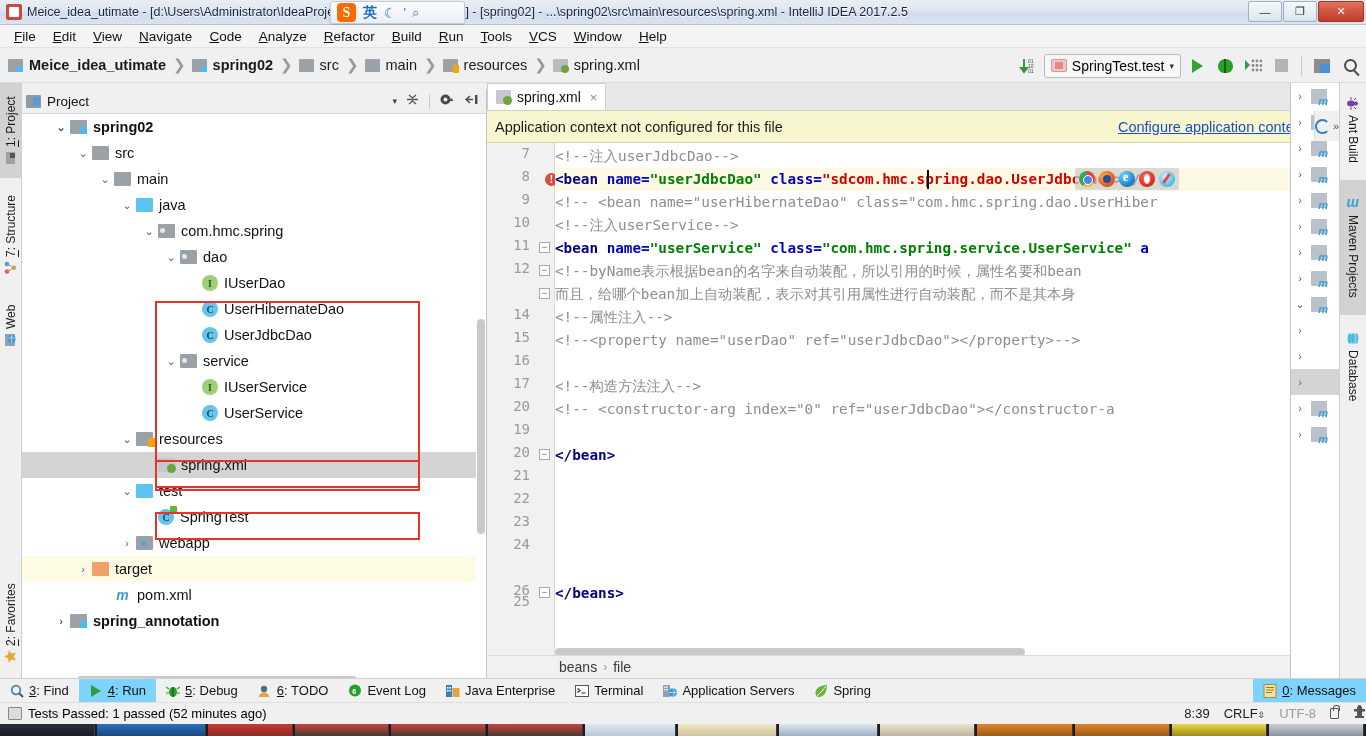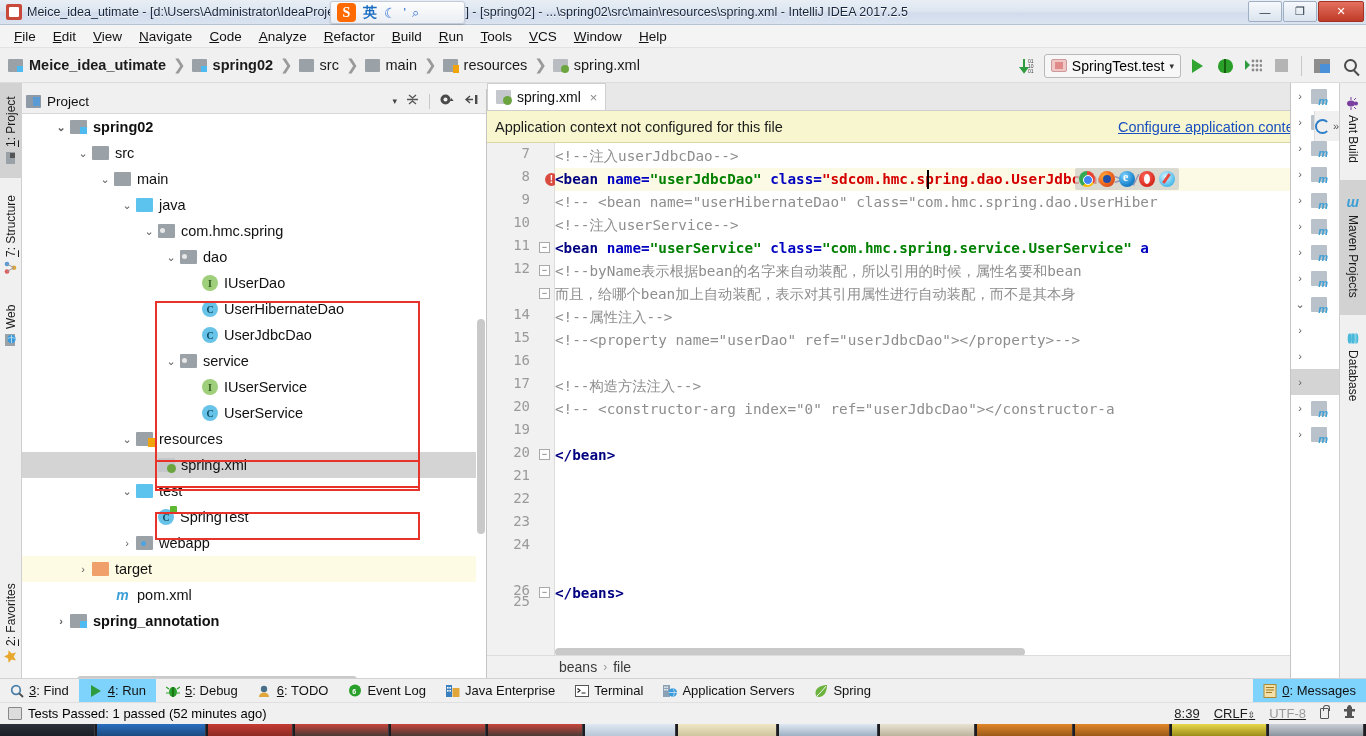--- a/index.html
+++ b/index.html
@@ -276,21 +276,21 @@
   .bbtn{ display:flex;align-items:center;gap:5px;padding:0 10px;height:24px;color:#111;}
   .bbtn.active{ background:#7dd3fc; }
   .bbtn u{text-decoration:underline;}
   .bi{ width:14px;height:14px;flex:0 0 auto;}
 
   .statusbar{
     position:absolute;left:0;top:702px;width:1366px;height:22px;background:#f0f0f0;
     display:flex;align-items:center;font-size:13px;border-top:1px solid #e0e0e0;
   }
   .sb-ico{width:14px;height:13px;border:1px solid #888;background:#dcdcdc;margin:0 6px 0 8px;border-radius:1px;}
-  .sb-right{margin-left:auto;display:flex;align-items:center;gap:14px;padding-right:10px;color:#1b1b1b;text-decoration:underline;}
+  .sb-right{margin-left:auto;display:flex;align-items:center;gap:14px;color:#1b1b1b;}
   .sb-muted{color:#9a9a9a;}
   .lock{width:9px;height:11px;border:1.5px solid #555;border-radius:1px;position:relative;}
   .lock:after{content:"";position:absolute;left:2px;top:-4px;width:5px;height:5px;border:1.5px solid #555;border-bottom:none;border-radius:3px 3px 0 0;}
 
   .taskbar{
     position:absolute;left:0;top:724px;width:1366px;height:12px;background:#1c1c20;display:flex;align-items:center;
   }
   .tbtn{height:12px;margin-right:2px;border-right:1px solid #3a3a40;}
 </style>
 </head>

